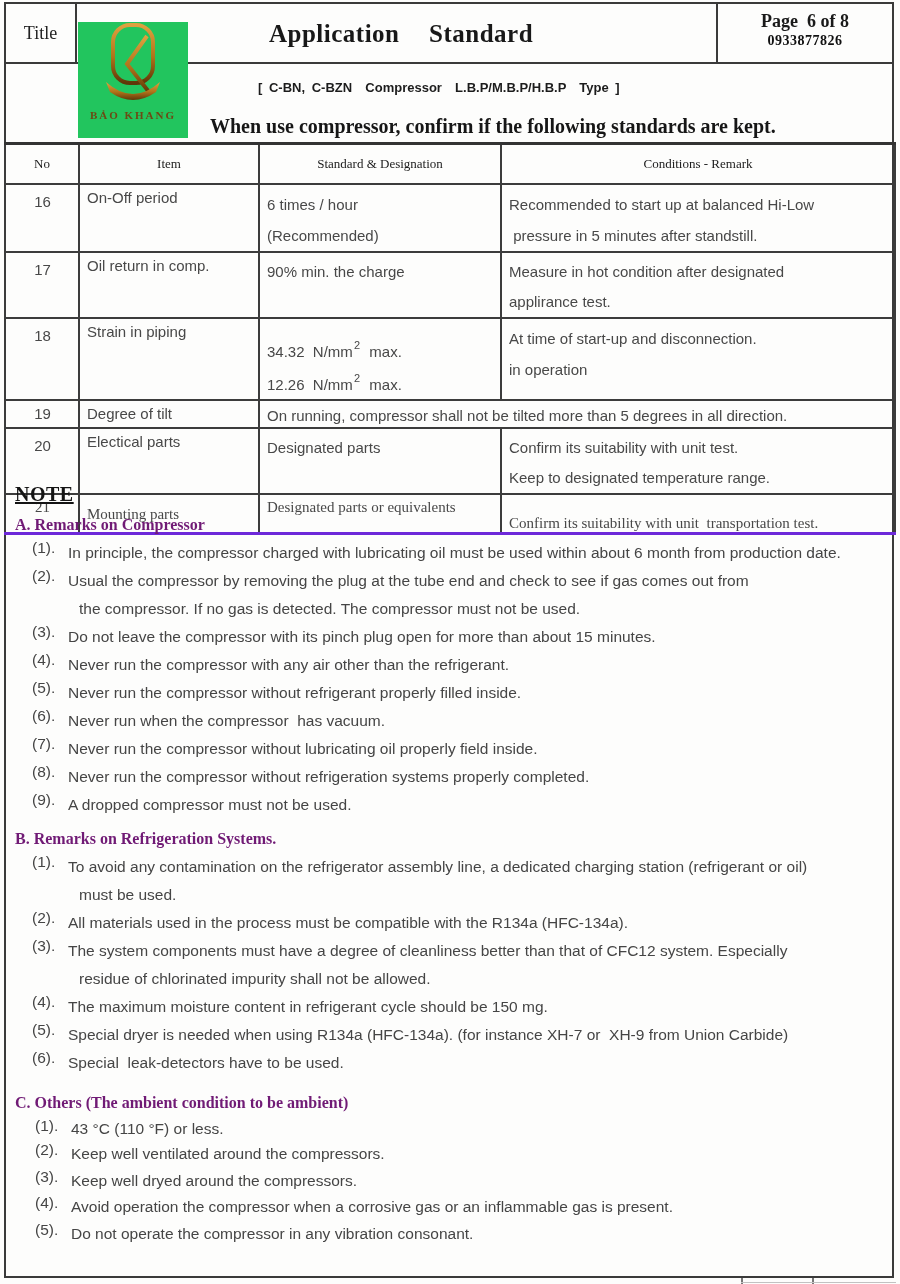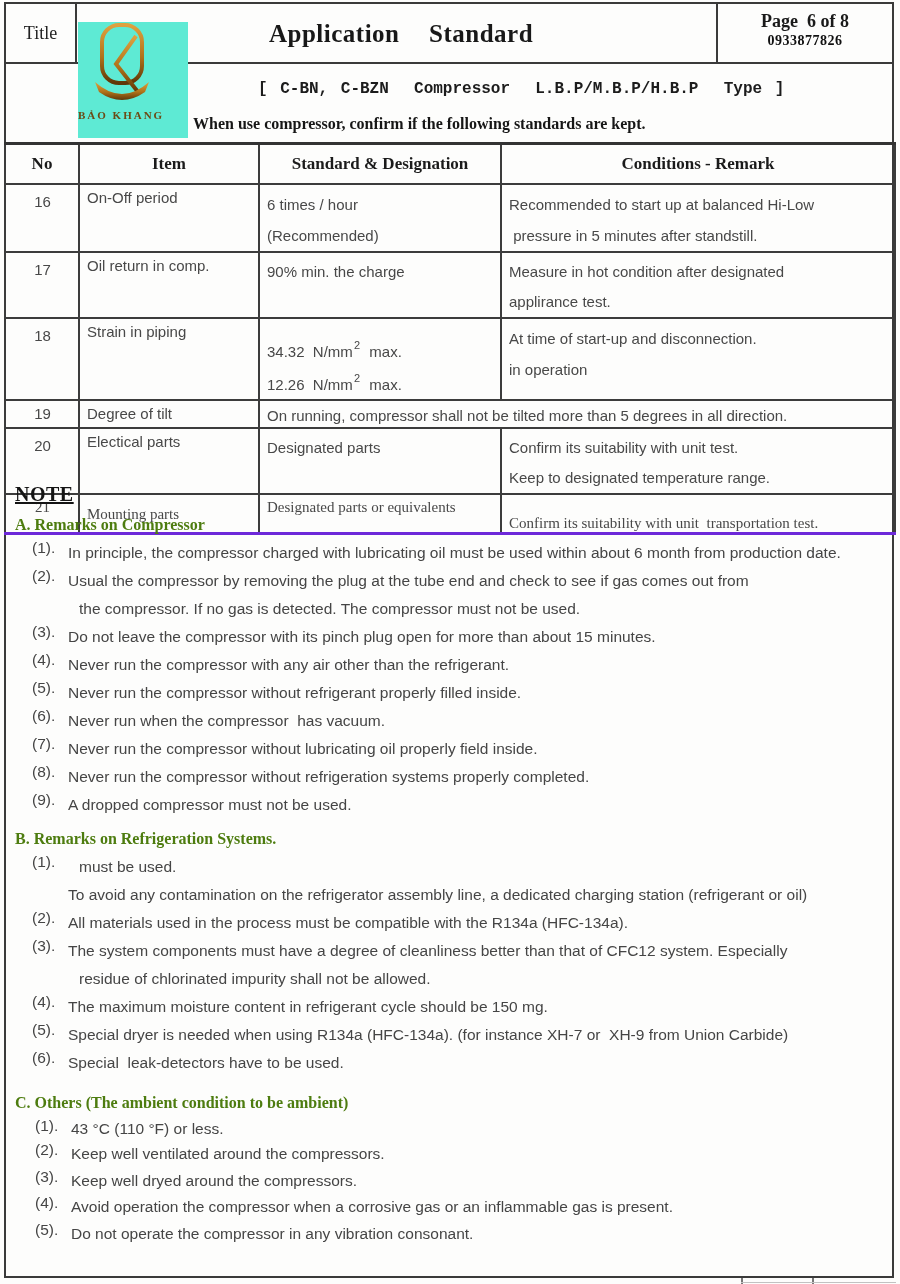--- a/index.html
+++ b/index.html
@@ -24,66 +24,66 @@
     text-align:center; padding-top:7px;
   }
   .page-label { font-family:"Liberation Serif","DejaVu Serif",serif; font-weight:bold; font-size:18px; color:#1a1a1a; white-space:pre; }
   .phone { font-family:"Liberation Serif","DejaVu Serif",serif; font-weight:bold; font-size:14px; color:#111; letter-spacing:0.5px; margin-top:1px; }
   .main-title {
     position:absolute; left:75px; top:16px; width:640px; text-align:center;
     font-family:"Liberation Serif","DejaVu Serif",serif; font-weight:bold; font-size:25px;
     color:#181818; word-spacing:8px; letter-spacing:0.5px; white-space:pre;
   }
   .logo {
-    position:absolute; left:72px; top:18px; width:110px; height:116px; background:#5eead4; z-index:5;
-    display:flex; flex-direction:column; justify-content:flex-start;
+    position:absolute; left:72px; top:18px; width:110px; height:116px; background:#22c55e; z-index:5;
+    display:flex; flex-direction:column; align-items:center; justify-content:flex-start;
   }
   .logo-brand {
     font-family:"Liberation Serif","DejaVu Serif",serif; font-weight:bold; font-size:11px;
     letter-spacing:2px; color:#6b4a14; margin-top:1px;
   }
   .subtitle {
     position:absolute; left:252px; top:76px;
-    font-family:Liberation Mono, monospace; font-weight:bold; font-size:16px;
+    font-family:Liberation Sans, sans-serif; font-weight:bold; font-size:13px;
     color:#1c1c1c; word-spacing:3px; white-space:pre;
   }
   .instruction {
-    position:absolute; left:187px; top:111px;
-    font-family:"Liberation Serif","DejaVu Serif",serif; font-weight:bold; font-size:16px; color:#161616;
+    position:absolute; left:204px; top:111px;
+    font-family:"Liberation Serif","DejaVu Serif",serif; font-weight:bold; font-size:20px; color:#161616;
   }
   
   table.std-table {
     position:absolute; left:-2px; top:138px; width:892px;
     border-collapse:collapse; table-layout:fixed;
   }
   .std-table th, .std-table td { border:2px solid #3c3c3c; vertical-align:top; }
   .std-table thead th {
     height:40px; vertical-align:middle; text-align:center;
-    font-family:"Liberation Serif","DejaVu Serif",serif; font-weight:bold; font-size:17px; color:#1b1b1b;
+    font-family:"Liberation Serif","DejaVu Serif",serif; font-weight:normal; font-size:13px; color:#1b1b1b;
     border-top:3px solid #333; border-bottom:2px solid #3c3c3c;
   }
   .std-table td { padding:4px 6px 0 7px; font-size:15px; color:#484848; }
   .c-no { text-align:center; padding-top:8px !important; }
   .cell-line { white-space:pre-wrap; }
   .lh31 .cell-line { line-height:31px; }
   .lh30 .cell-line { line-height:30px; }
   .lh28 .cell-line { line-height:29px; }
   .pad-std { padding-top:14px !important; }
   .sup2 { font-size:11px; position:relative; top:-2px; padding:0 1px; }
   .merged-cell { padding-top:4px !important; line-height:21px; }
   .last-row td { border-bottom:3px solid #6d28d9;font-family:Liberation Serif, serif; }
   
   .note-area { position:absolute; left:0; top:479px; width:100%; padding:0 10px 0 9px; }
   .note-heading {
     display:inline-block; font-family:"Liberation Serif","DejaVu Serif",serif; font-weight:bold;
     font-size:20px; color:#141414; text-decoration:underline; letter-spacing:0.5px; margin-bottom:5px;
   }
   .sec-title {
     font-family:"Liberation Serif","DejaVu Serif",serif; font-weight:bold; font-size:16px;
-    color:#4d7c0f; line-height:28px;
+    color:#701a75; line-height:28px;
   }
   .sec-b .sec-title { margin-top:6px; }
   .sec-c .sec-title { margin-top:12px; }
   .note-item { display:flex; font-size:15.5px; color:#454545; }
   .marker { flex:none; width:36px; margin-left:17px; white-space:pre; }
   .item-lines { flex:1; }
   .line { display:block; line-height:28px; white-space:pre-wrap; }
   .line.cont { padding-left:11px; }
   .sec-c .line { line-height:26.5px; }
   .sec-c .marker { margin-left:20px; }
@@ -268,22 +268,22 @@
               <span class="line">A dropped compressor must not be used.</span>
             </span>
           </div>
       </div>
 
       <div class="note-sec sec-b">
         <div class="sec-title">B. Remarks on Refrigeration Systems.</div>
         <div class="note-item">
             <span class="marker">(1).</span>
             <span class="item-lines">
+              <span class="line">To avoid any contamination on the refrigerator assembly line, a dedicated charging station (refrigerant or oil)</span>
               <span class="line cont">must be used.</span>
-              <span class="line">To avoid any contamination on the refrigerator assembly line, a dedicated charging station (refrigerant or oil)</span>
             </span>
           </div>
         <div class="note-item">
             <span class="marker">(2).</span>
             <span class="item-lines">
               <span class="line">All materials used in the process must be compatible with the R134a (HFC-134a).</span>
             </span>
           </div>
         <div class="note-item">
             <span class="marker">(3).</span>

